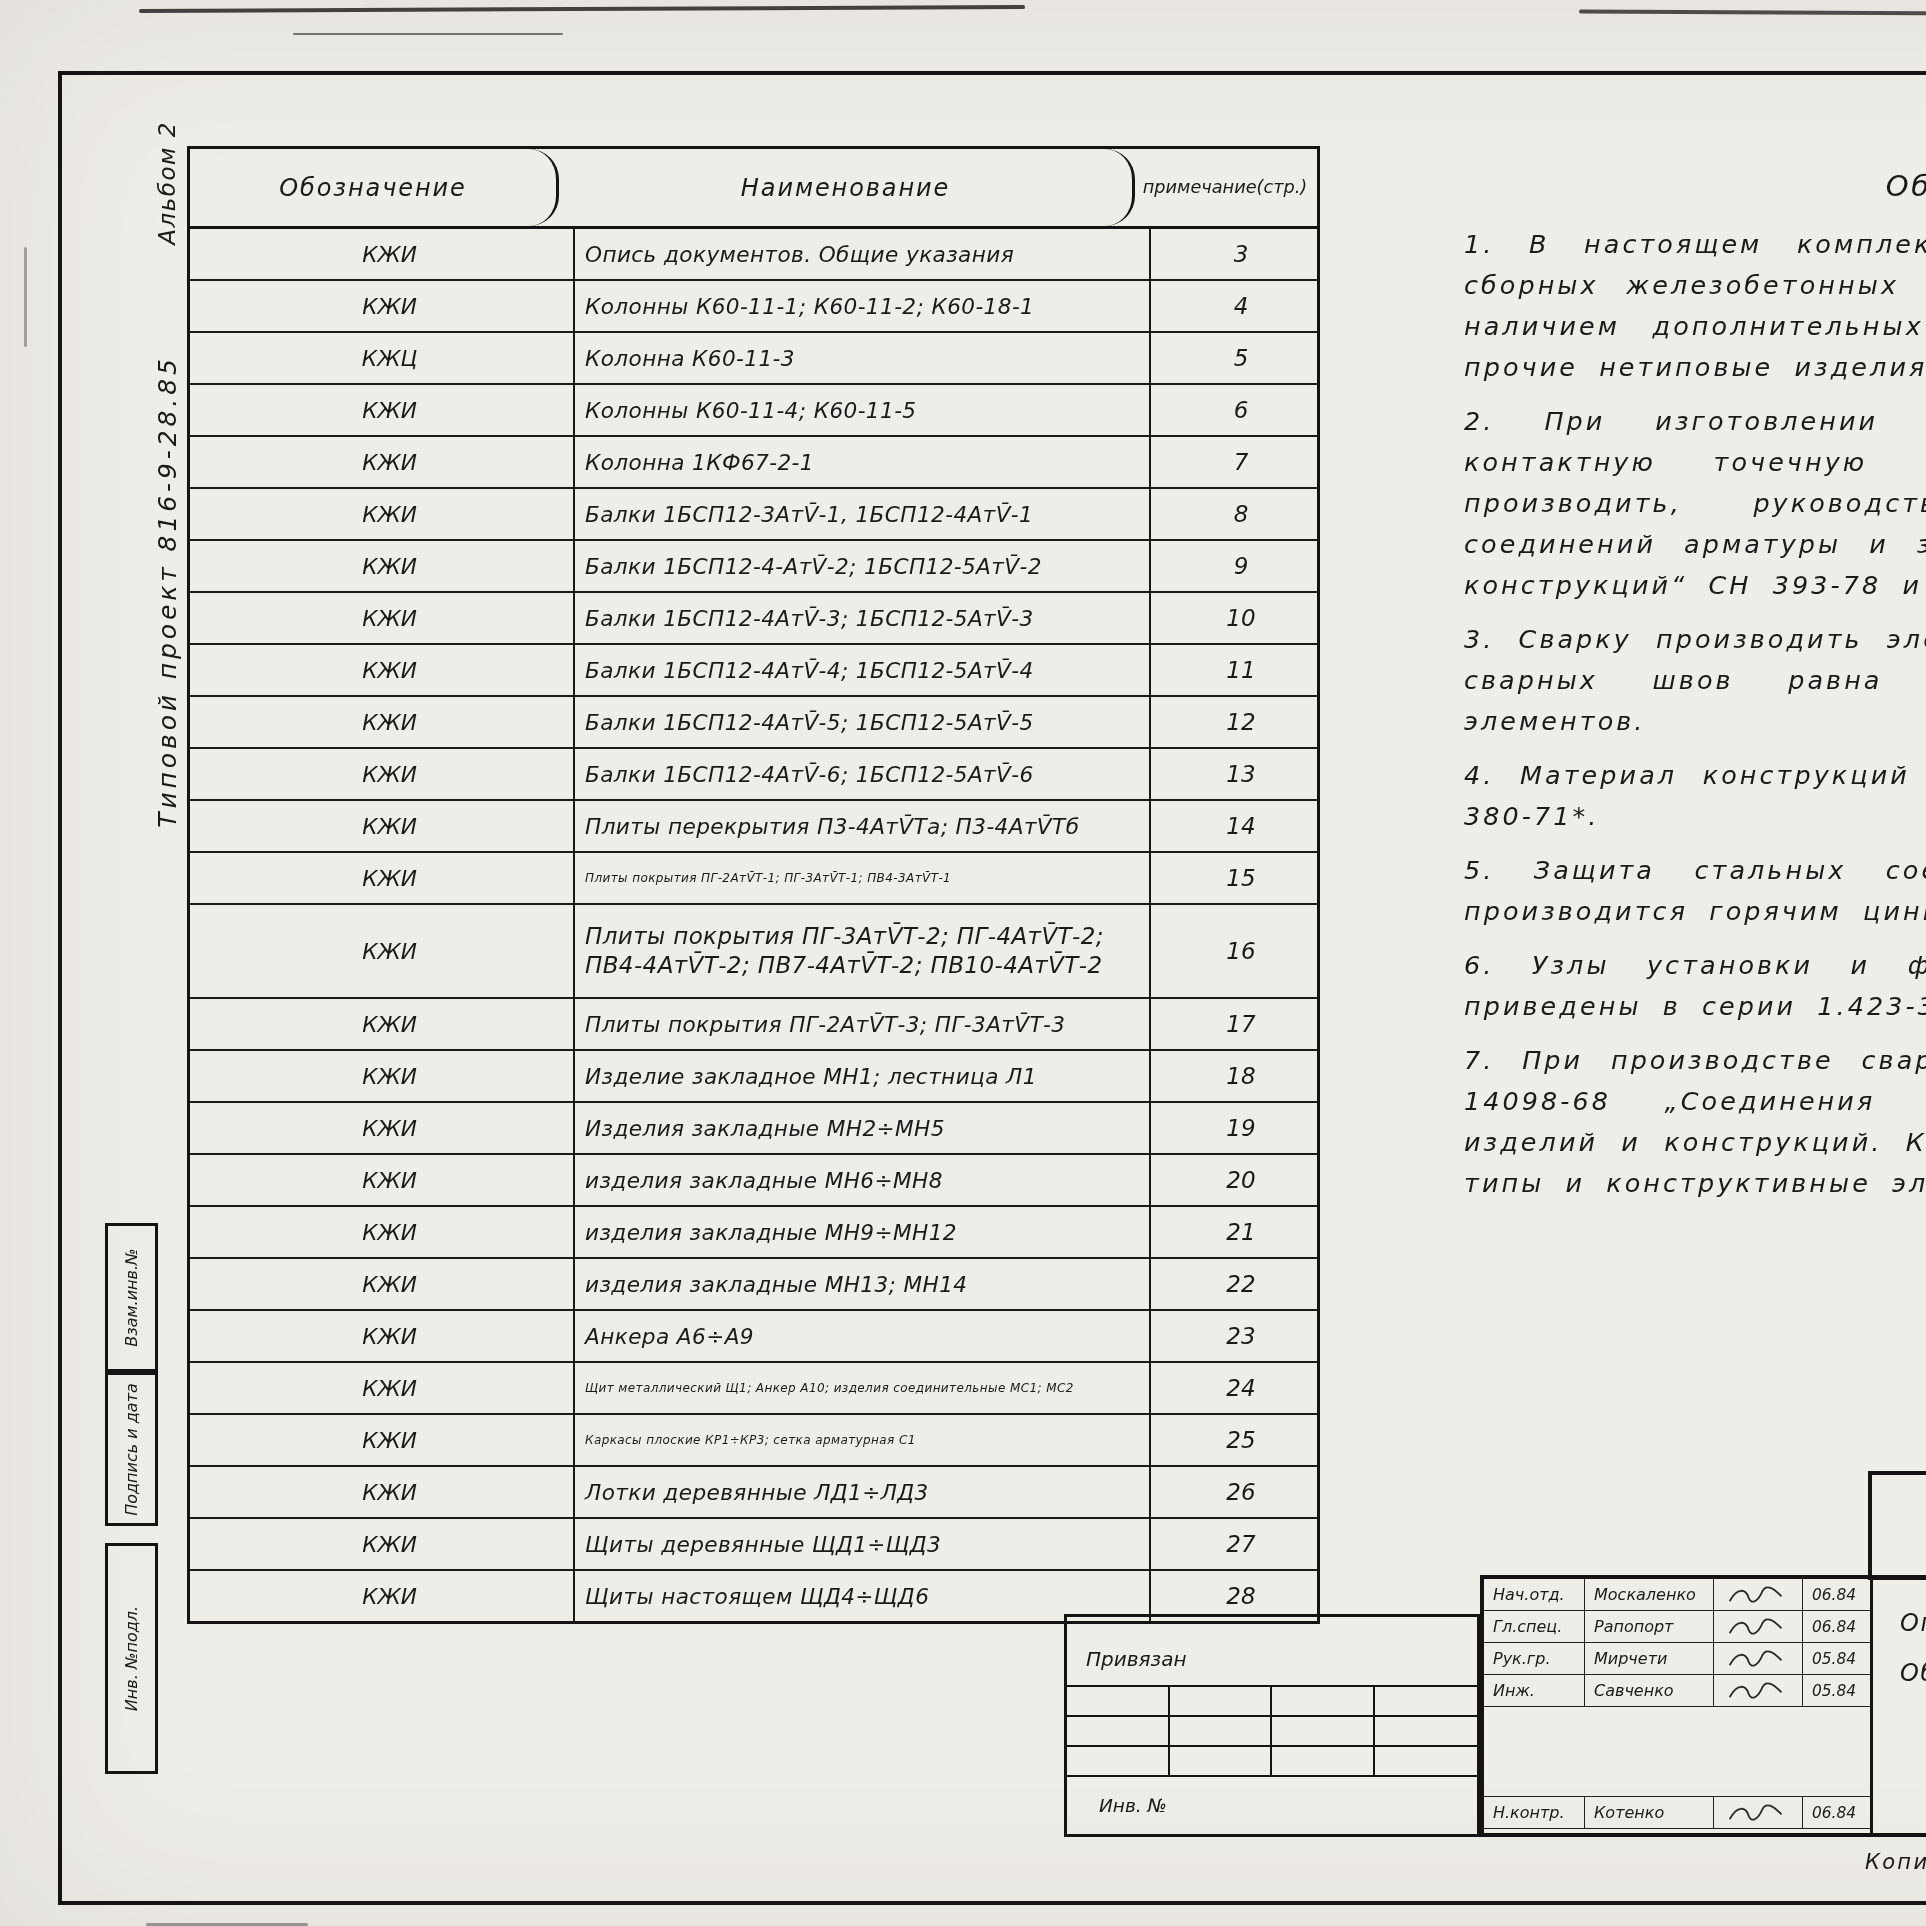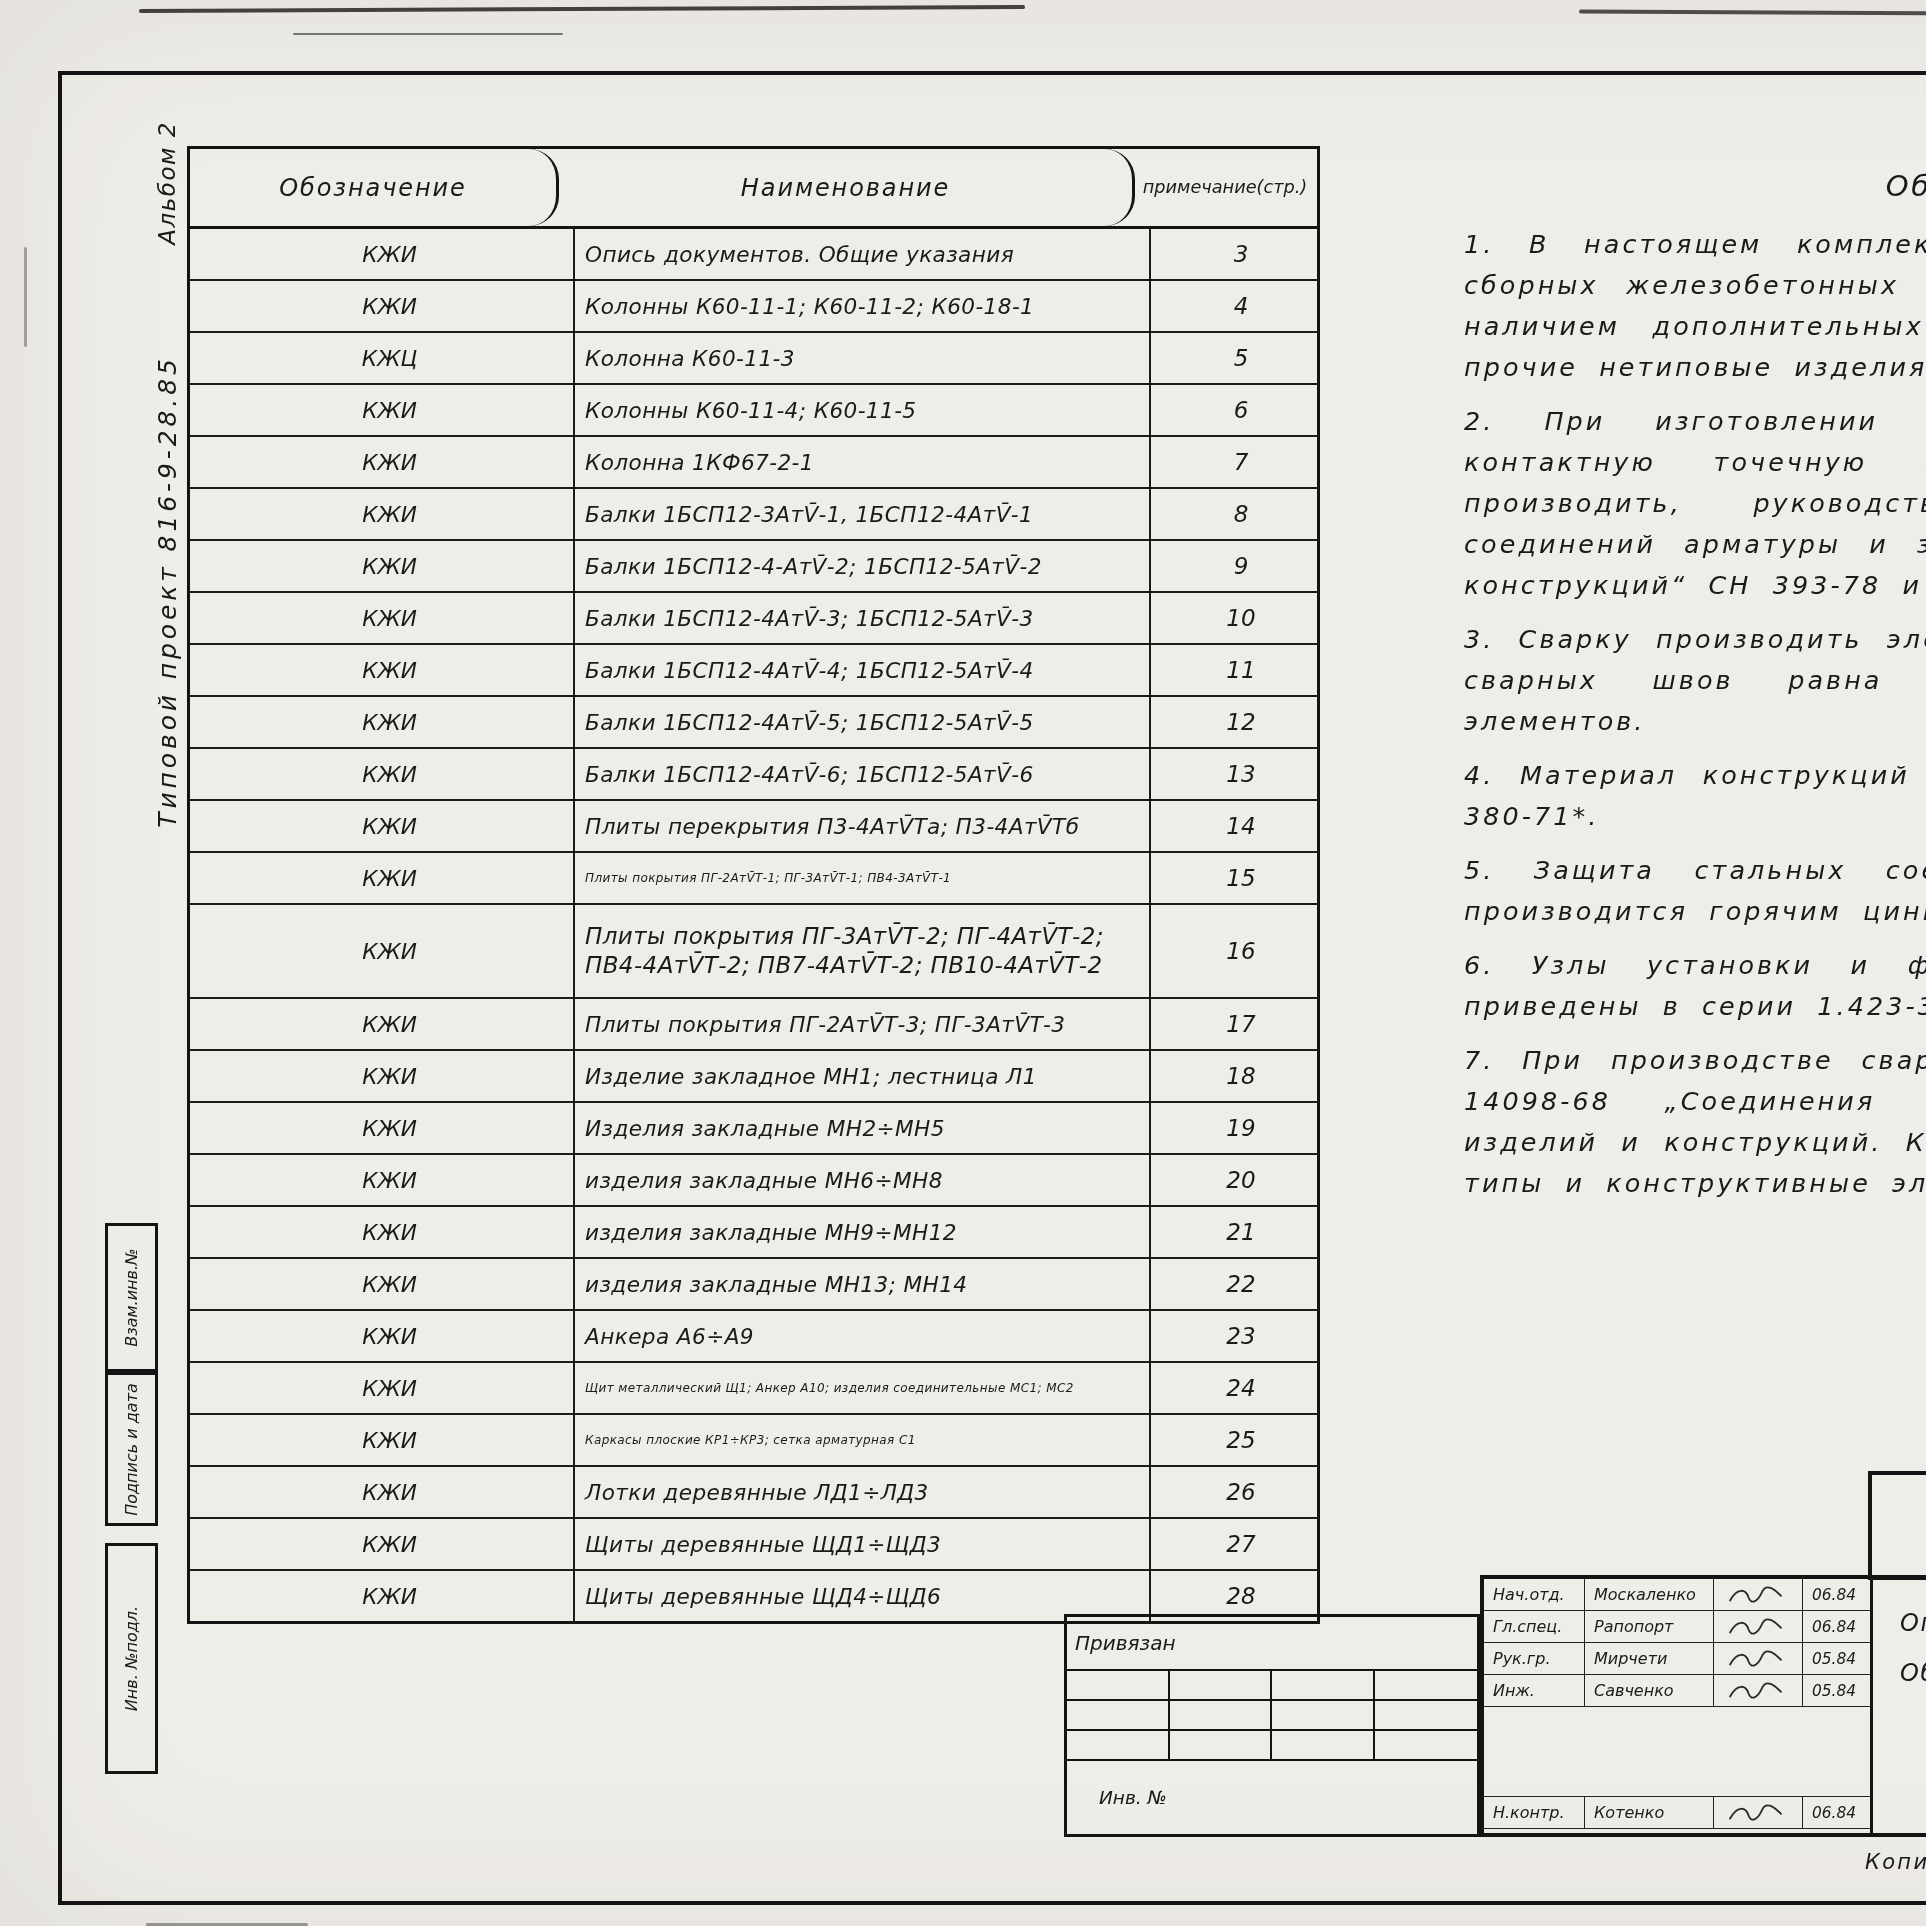--- a/index.html
+++ b/index.html
@@ -47,21 +47,21 @@
   
   .notes{position:absolute;left:1402px;top:94px;width:1136px;}
   .notes-title{text-align:center;font-size:29px;letter-spacing:2.7px;margin-bottom:21px;}
   .note-item{font-size:25.4px;line-height:41px;letter-spacing:3.1px;word-spacing:10px;
              text-align:justify;margin-bottom:13px;}
 
   
   .attach{position:absolute;left:1002px;top:1539px;width:416px;height:223px;
           border:3.5px solid #141414;box-sizing:border-box;display:flex;flex-direction:column;}
   .attach-top{height:54px;border-bottom:2.7px solid #141414;display:flex;align-items:center;
-          padding-left:8px;font-size:20px;box-sizing:border-box;}
+          padding-left:19px;font-size:20px;box-sizing:border-box;margin-top:16px;}
   .attach-grid{display:grid;grid-template-columns:repeat(4,1fr);grid-auto-rows:30px;}
   .acell{border-right:2.7px solid #141414;border-bottom:2.7px solid #141414;box-sizing:border-box;}
   .acell:nth-child(4n){border-right:none;}
   .attach-bottom{flex:1;display:flex;align-items:center;padding-left:32px;font-size:18.5px;}
 
   
   .stamp{position:absolute;left:1418px;top:1396px;width:1112px;height:366px;}
   .stamp-top{position:absolute;left:388px;top:0;width:723px;height:109px;border:4.6px solid #141414;
           box-sizing:border-box;display:grid;grid-template-columns:403px 1fr;}
   .stamp-top>div{display:flex;align-items:center;justify-content:center;font-size:28px;letter-spacing:1.5px;}
@@ -236,21 +236,21 @@
             <div class="tc c2">Лотки деревянные ЛД1÷ЛД3</div>
             <div class="tc c3">26</div>
           </div>
           <div class="trow">
             <div class="tc c1">КЖИ</div>
             <div class="tc c2">Щиты деревянные ЩД1÷ЩД3</div>
             <div class="tc c3">27</div>
           </div>
           <div class="trow">
             <div class="tc c1">КЖИ</div>
-            <div class="tc c2">Щиты деревянные ЩД4÷ЩД6</div>
+            <div class="tc c2">Щиты настоящем ЩД4÷ЩД6</div>
             <div class="tc c3">28</div>
           </div>
         </div>
     </div>
 
     <div class="notes">
       <div class="notes-title">Общие указания</div>
       <div class="notes-body">
           <div class="note-item">1. В настоящем комплекте приведены опалубочные чертежи сборных железобетонных элементов, отличающихся от типовых наличием дополнительных закладных изделий и отверстий и прочие нетиповые изделия.</div>
           <div class="note-item">2. При изготовлении арматурных и закладных изделий контактную точечную сварку и дуговую электросварку производить, руководствуясь „Инструкцией по сварке соединений арматуры и закладных деталей и железобетонных конструкций“ СН 393-78 и ГОСТ 109 22-75</div>

